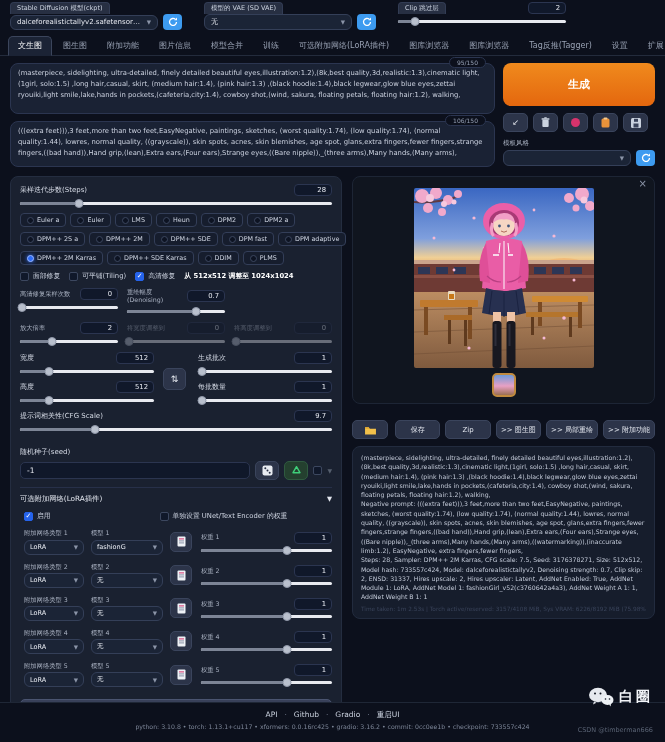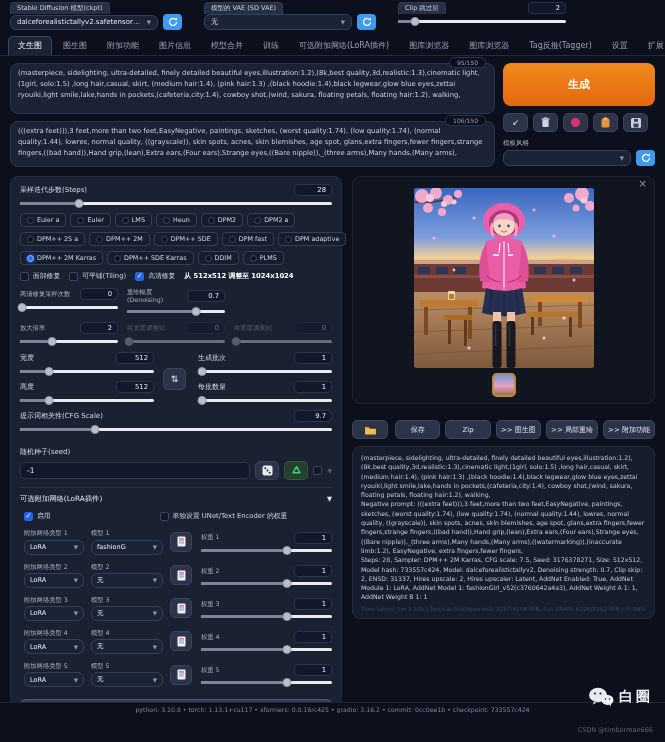--- a/index.html
+++ b/index.html
@@ -802,20 +802,27 @@
     <div class="info">
       <div class="info-text">(masterpiece, sidelighting, ultra-detailed, finely detailed beautiful eyes,illustration:1.2),(8k,best quality,3d,realistic:1.3),cinematic light,(1girl, solo:1.5) ,long hair,casual, skirt, (medium hair:1.4), (pink hair:1.3) ,(black hoodie:1.4),black legwear,glow blue eyes,zettai ryouiki,light smile,lake,hands in pockets,(cafeteria,city:1.4), cowboy shot,(wind, sakura, floating petals, floating hair:1.2), walking,
 Negative prompt: (((extra feet))),3 feet,more than two feet,EasyNegative, paintings, sketches, (worst quality:1.74), (low quality:1.74), (normal quality:1.44), lowres, normal quality, ((grayscale)), skin spots, acnes, skin blemishes, age spot, glans,extra fingers,fewer fingers,strange fingers,((bad hand)),Hand grip,(lean),Extra ears,(Four ears),Strange eyes,((Bare nipple)),_(three arms),Many hands,(Many arms),((watermarking)),(inaccurate limb:1.2), EasyNegative, extra fingers,fewer fingers,
 Steps: 28, Sampler: DPM++ 2M Karras, CFG scale: 7.5, Seed: 3176378271, Size: 512x512, Model hash: 733557c424, Model: dalceforealistictallyv2, Denoising strength: 0.7, Clip skip: 2, ENSD: 31337, Hires upscale: 2, Hires upscaler: Latent, AddNet Enabled: True, AddNet Module 1: LoRA, AddNet Model 1: fashionGirl_v52(c3760642a4a3), AddNet Weight A 1: 1, AddNet Weight B 1: 1</div>
       <div class="perf">Time taken: 1m 2.53s | Torch active/reserved: 3157/4108 MiB, Sys VRAM: 6226/8192 MiB (75.98%)</div>
     </div>
   </div>
 </div>
 
 <div class="footer">
+  <div class="links">
+
+  <span>API</span>
+      <span>Github</span>
+      <span>Gradio</span>
+      <span>重启UI</span>
+    </div>
   <div class="version">python: 3.10.8  •  torch: 1.13.1+cu117  •  xformers: 0.0.16rc425  •  gradio: 3.16.2  •  commit: 0cc0ee1b  •  checkpoint: 733557c424</div>
   <div class="watermark">
     <svg width="26" height="20" viewBox="0 0 26 20">
       <ellipse cx="10" cy="8" rx="9" ry="7.2" fill="#e6e9ee"></ellipse>
       <circle cx="7" cy="6.5" r="1" fill="#10151f"></circle>
         <circle cx="12.5" cy="6.5" r="1" fill="#10151f"></circle>
       <path d="M6 14.5 5 17.5l3.4-1.8z" fill="#e6e9ee"></path>
       <ellipse cx="19.5" cy="13" rx="6" ry="5" fill="#eef1f5"></ellipse>
       <circle cx="17.5" cy="12" r="0.8" fill="#10151f"></circle>
         <circle cx="21.5" cy="12" r="0.8" fill="#10151f"></circle>

